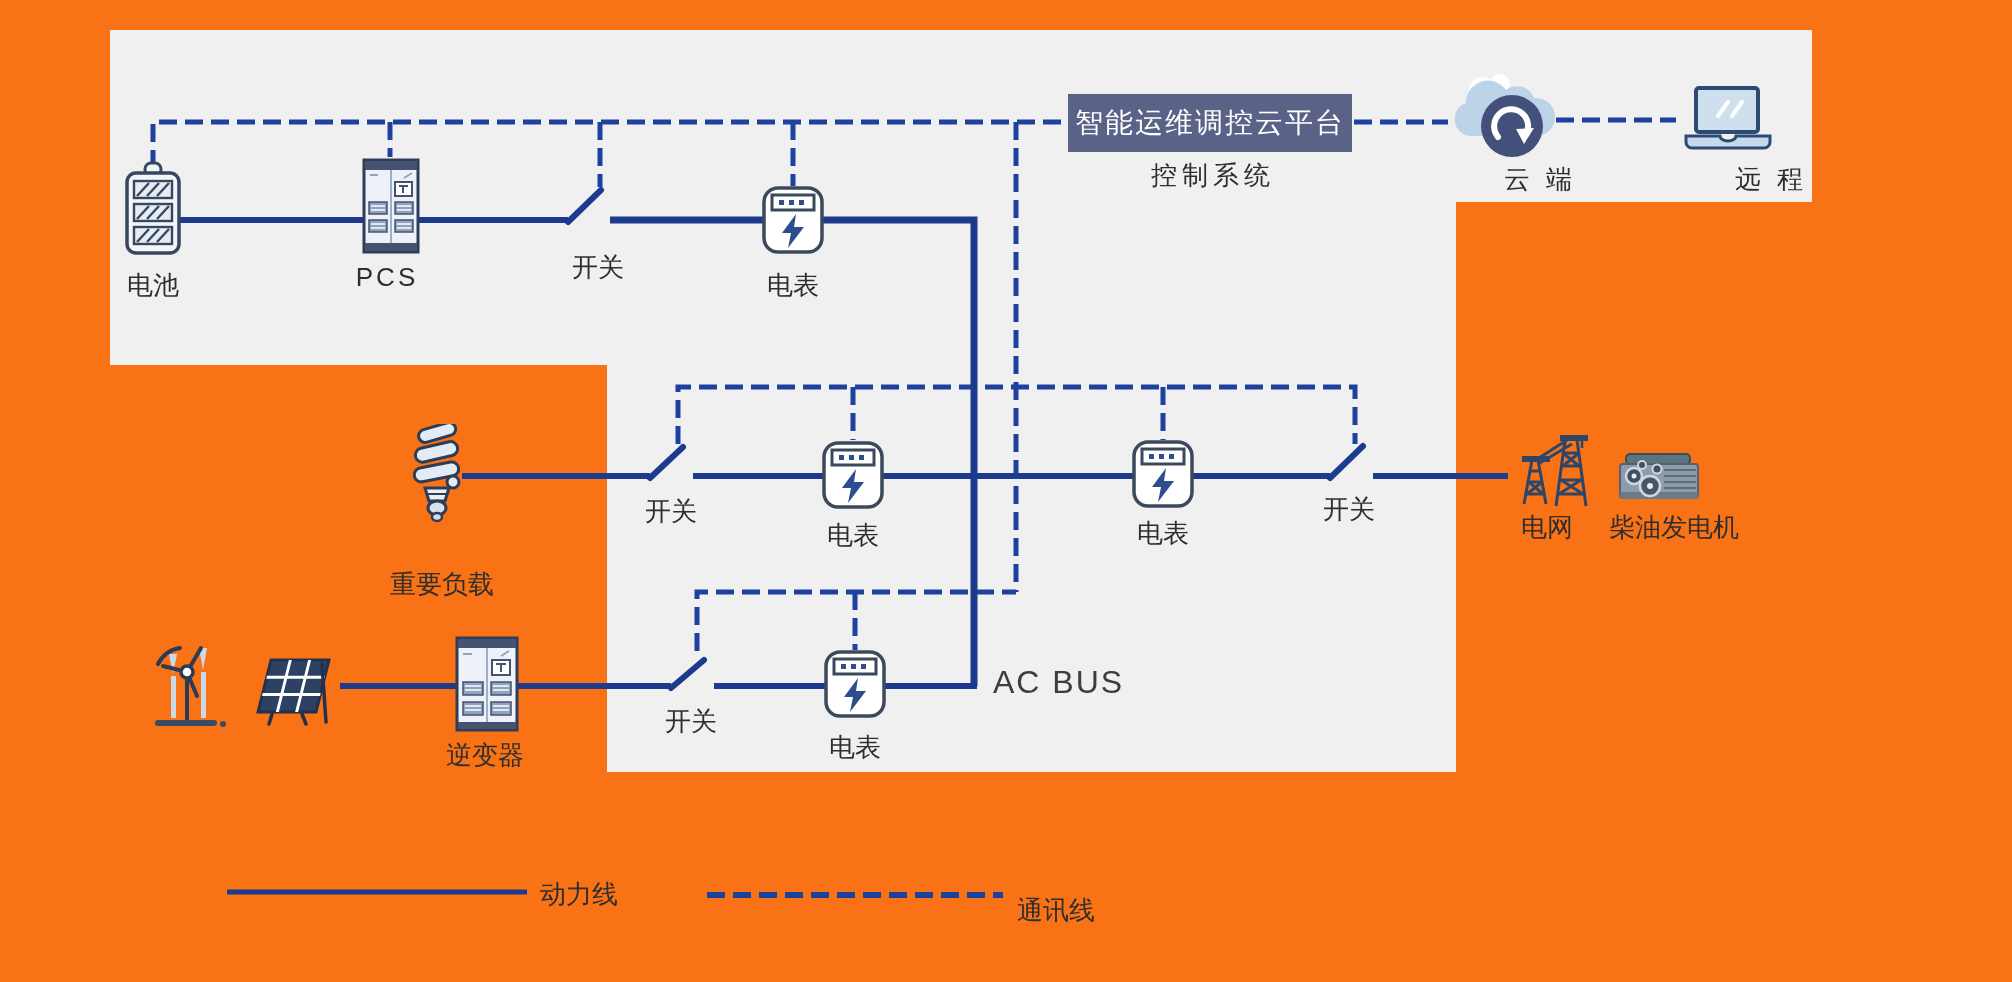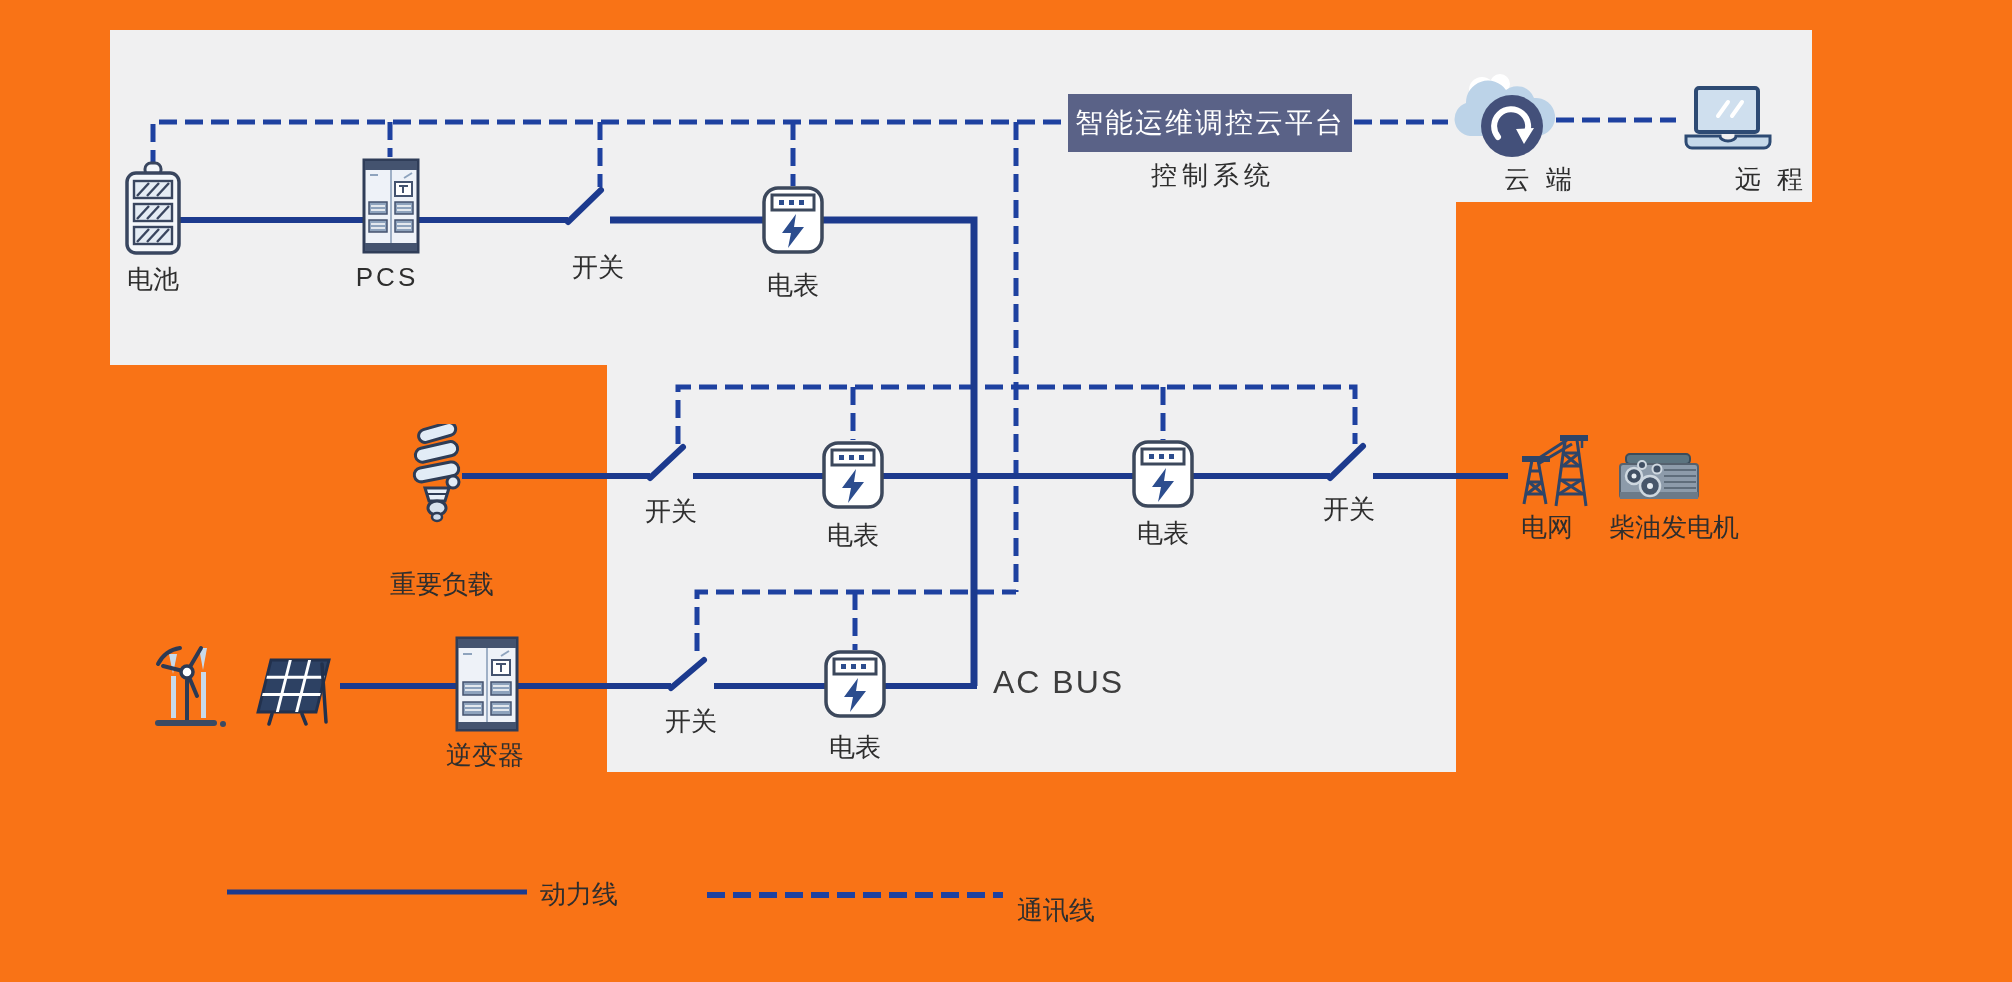--- a/index.html
+++ b/index.html
@@ -314,21 +314,21 @@
           <line x1="52" y1="30" x2="62" y2="16"></line>
       </g>
       <path d="M6 50 h34 a8 5 0 0 0 16 0 h34 v6 a6 6 0 0 1 -6 6 H12 a6 6 0 0 1 -6 -6 z" fill="#c6d9ea" stroke="#2d4a73" stroke-width="3"></path>
     </svg>
   </div>
 
   <div class="banner">
     <span>智能运维调控云平台</span>
   </div>
 
-  <div class="lbl" style="left:153px;top:262px;">电池</div>
+  <div class="lbl" style="left:153px;top:268px;">电池</div>
   <div class="lbl" style="left:387px;top:262px;letter-spacing:3px;">PCS</div>
   <div class="lbl" style="left:598px;top:250px;">开关</div>
   <div class="lbl" style="left:793px;top:268px;">电表</div>
   <div class="lbl spread2" style="left:1213px;top:158px;">控制系统</div>
   <div class="lbl spread" style="left:1510px;top:162px;margin-left:36px;">云端</div>
   <div class="lbl spread" style="left:1737px;top:162px;margin-left:40px;">远程</div>
   <div class="lbl" style="left:442px;top:560px;margin-top:7px;">重要负载</div>
   <div class="lbl" style="left:671px;top:494px;">开关</div>
   <div class="lbl" style="left:853px;top:518px;">电表</div>
   <div class="lbl" style="left:1163px;top:516px;">电表</div>

